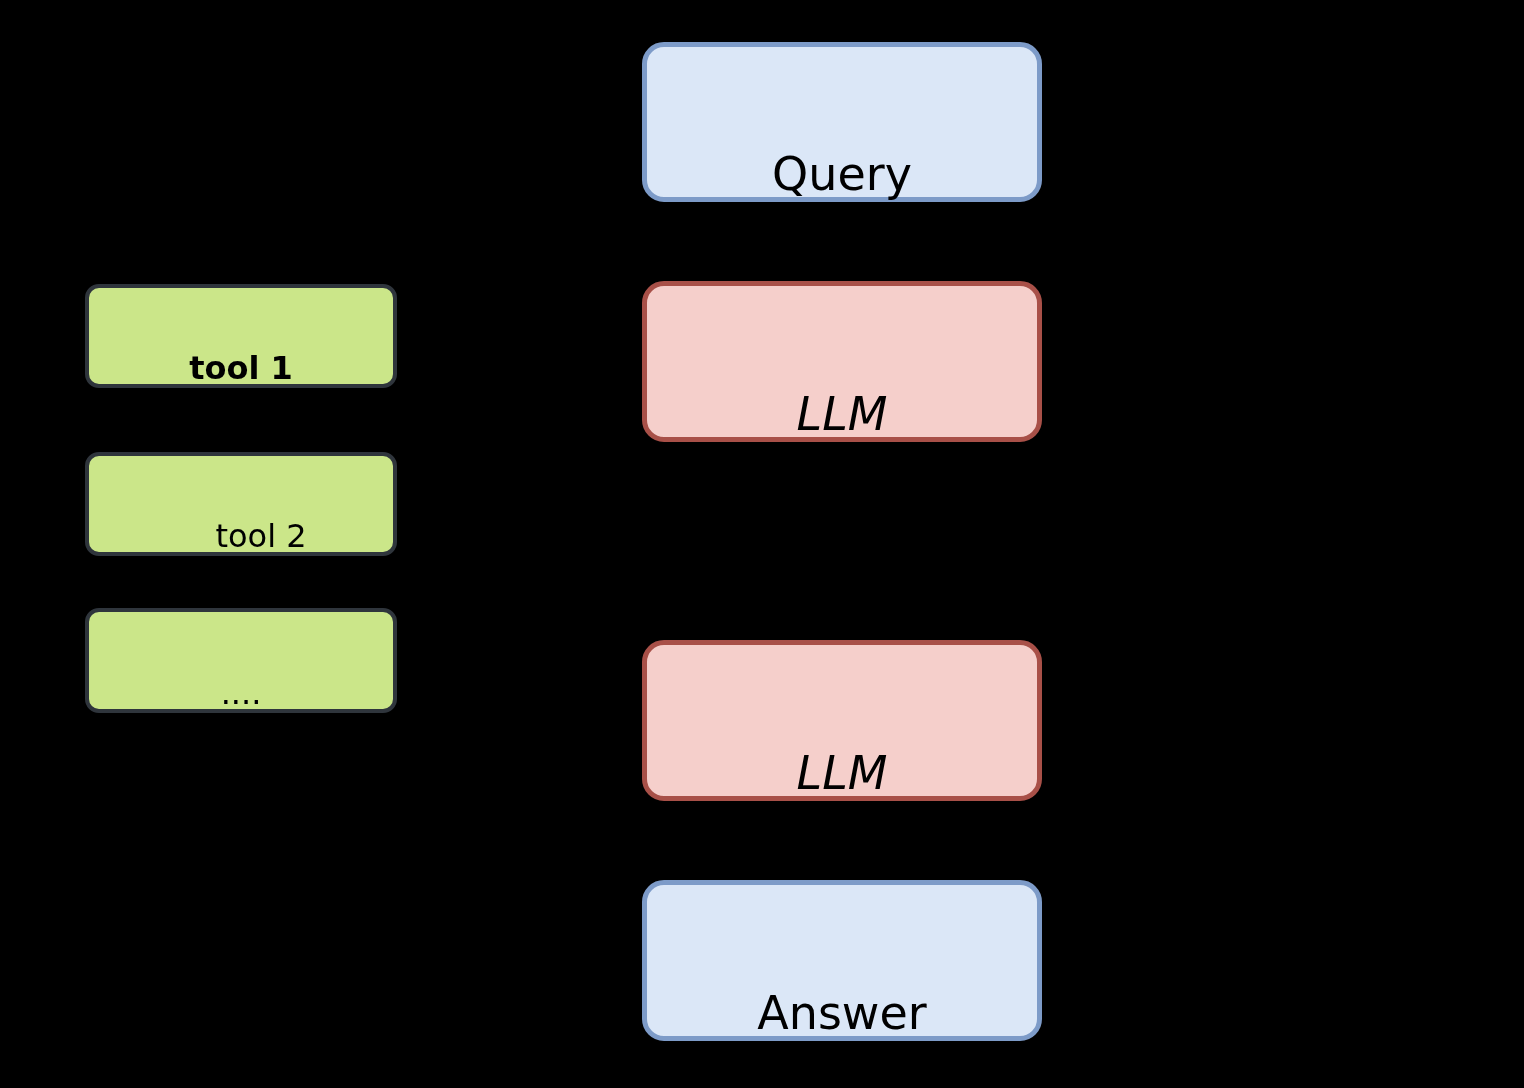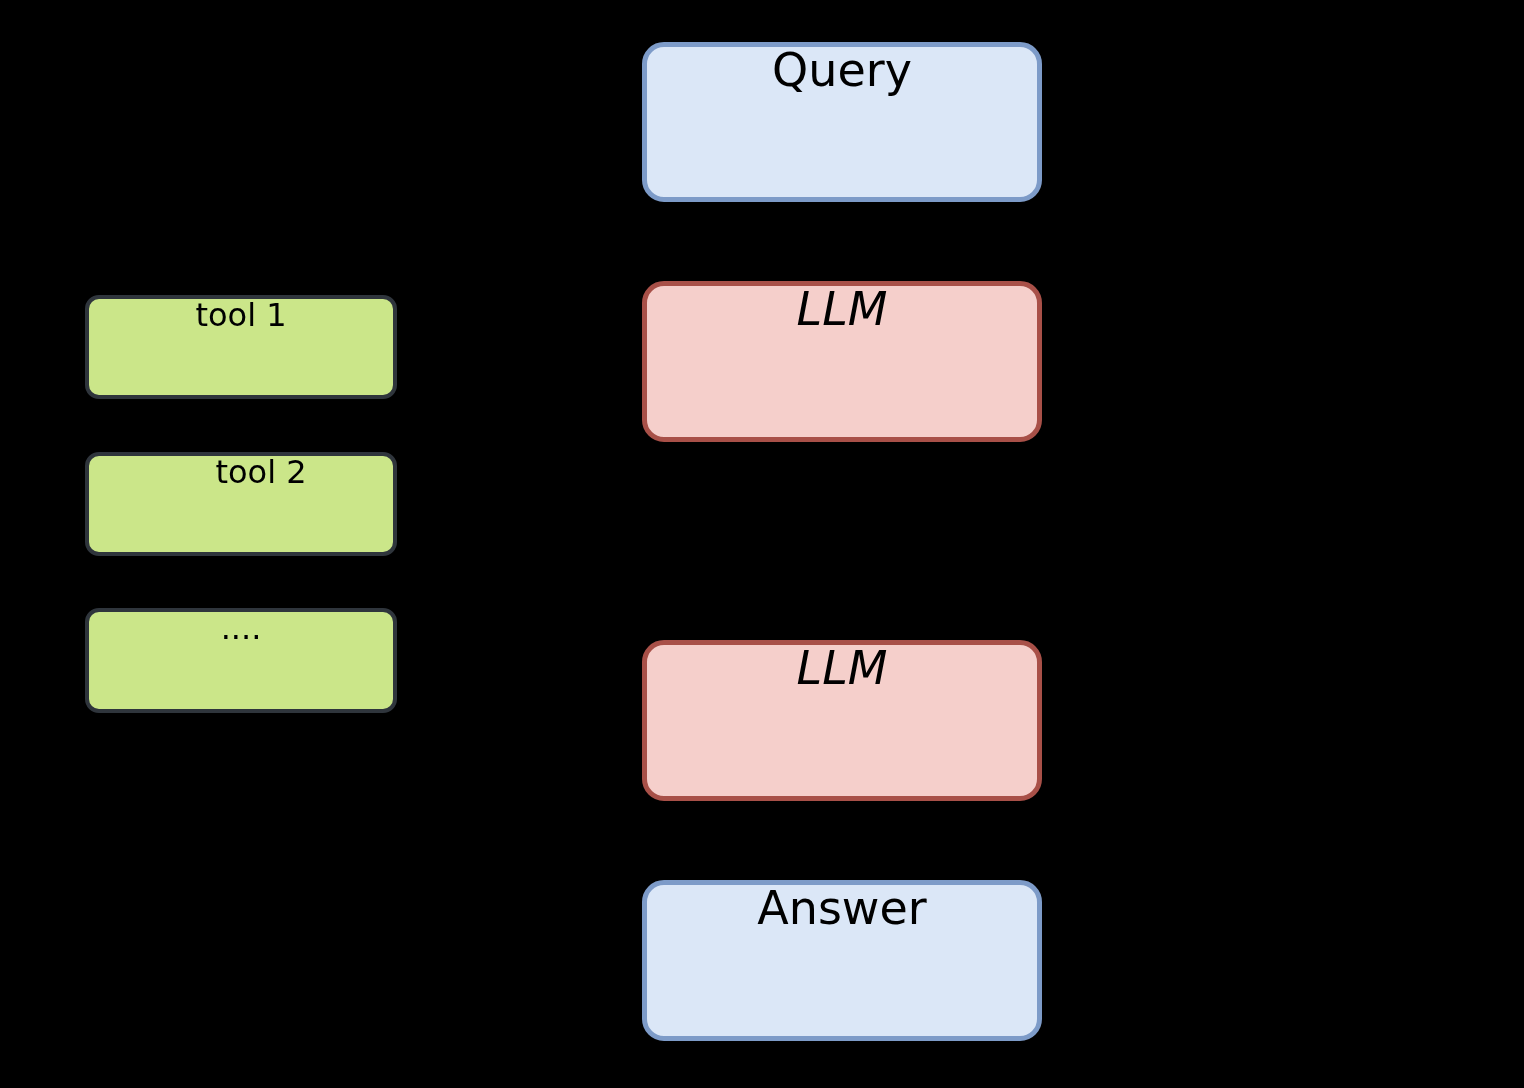--- a/index.html
+++ b/index.html
@@ -12,21 +12,21 @@
     width: 1524px;
     height: 1088px;
     background: var(--background, #000);
     overflow: hidden;
     font-family: "DejaVu Sans", sans-serif;
   }
   .node {
     position: absolute;
     box-sizing: border-box;
     display: flex;
-    align-items: flex-start;
+    align-items: flex-end;
     justify-content: center;
     color: var(--text, #000);
     text-align: center;
     line-height: 1;
   }
   
   .flow {
     left: 642px;
     width: 400px;
     height: 160px;
@@ -52,21 +52,21 @@
   
   .tool {
     left: 85px;
     width: 312px;
     height: 104px;
     border-radius: 14px;
     border: 4px solid var(--tool-border, #2f353c);
     background: var(--tool-fill, #cbe689);
     font-size: 32px;
   }
-  #tool-1 { top: 295px; }
+  #tool-1 { top: 284px; font-weight: bold; }
   #tool-2 { top: 452px; padding-left: 40px; }
   #tool-3 { top: 608px; height: 105px; }
   #tool-4 { top: 765px; height: 105px; }
 
   .label { display: inline-block; }
 </style>
 </head>
 <body>
 
 <div class="canvas">

